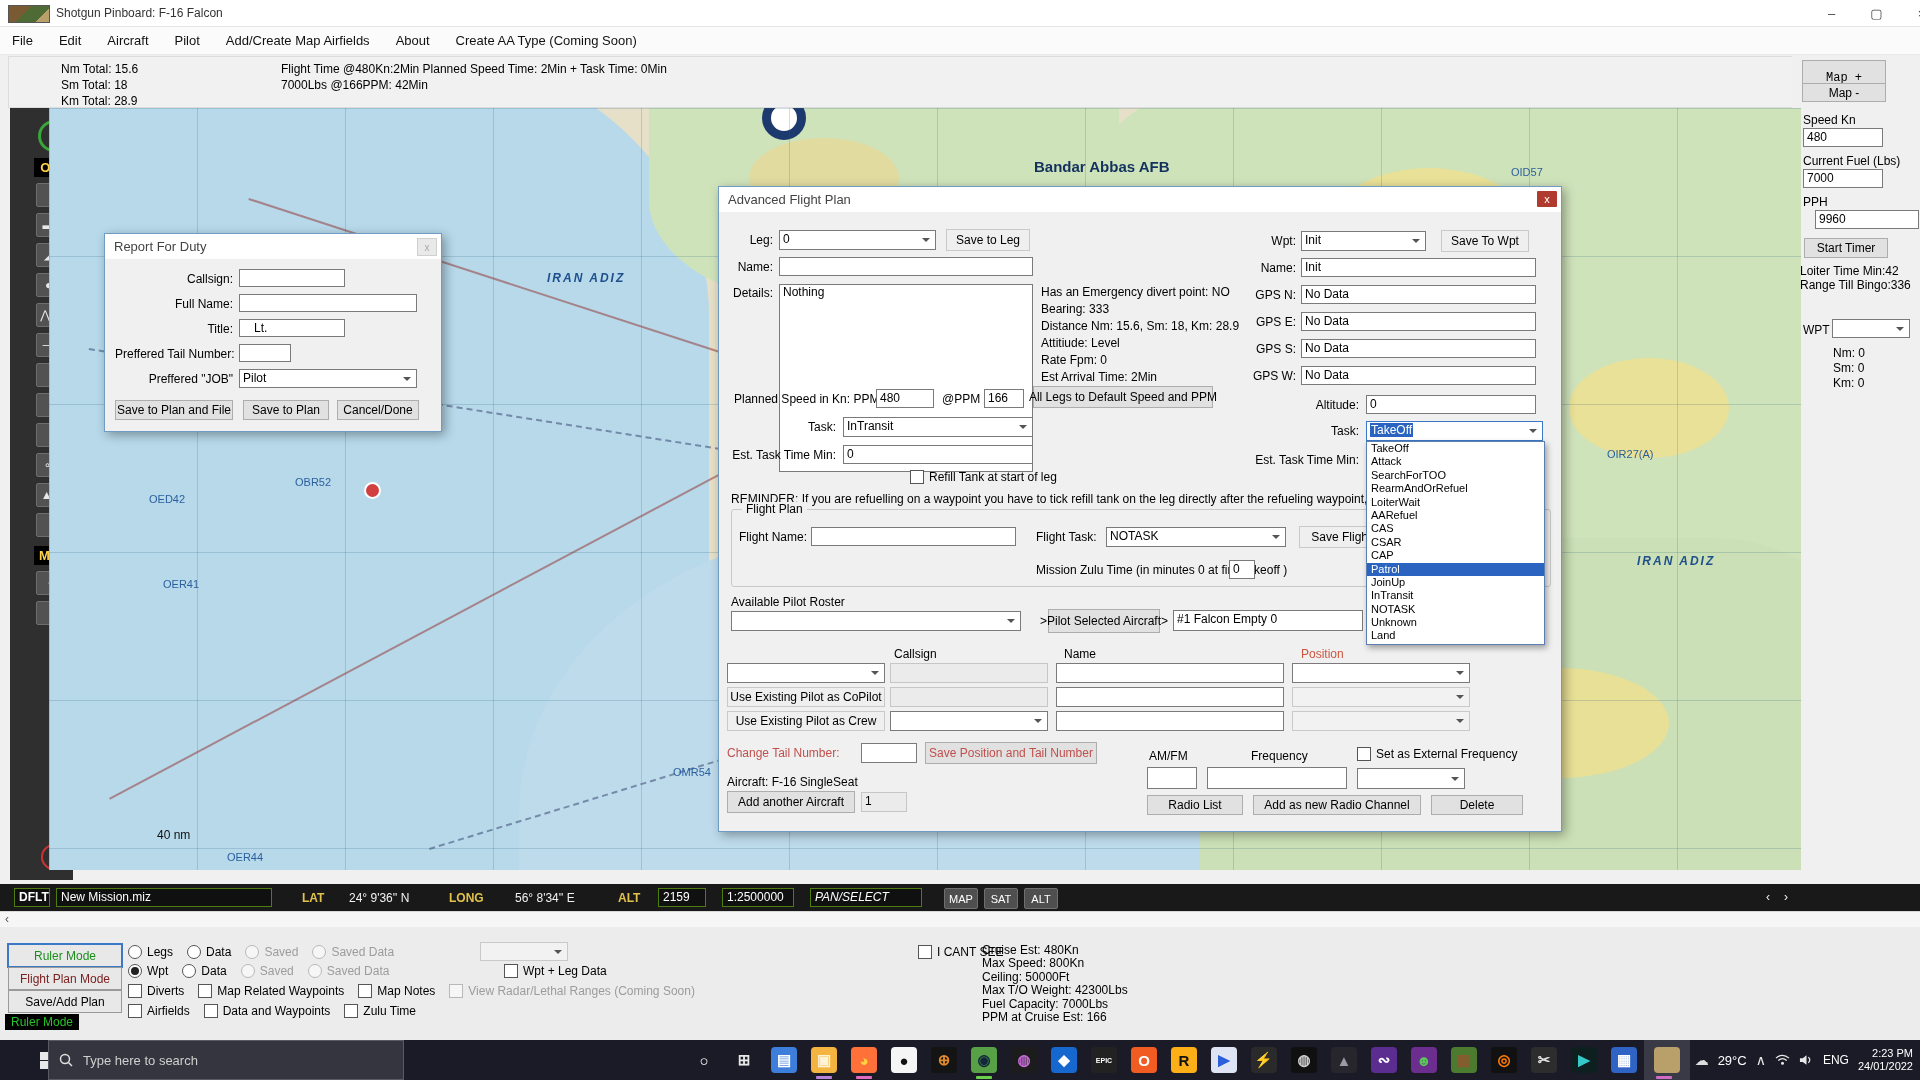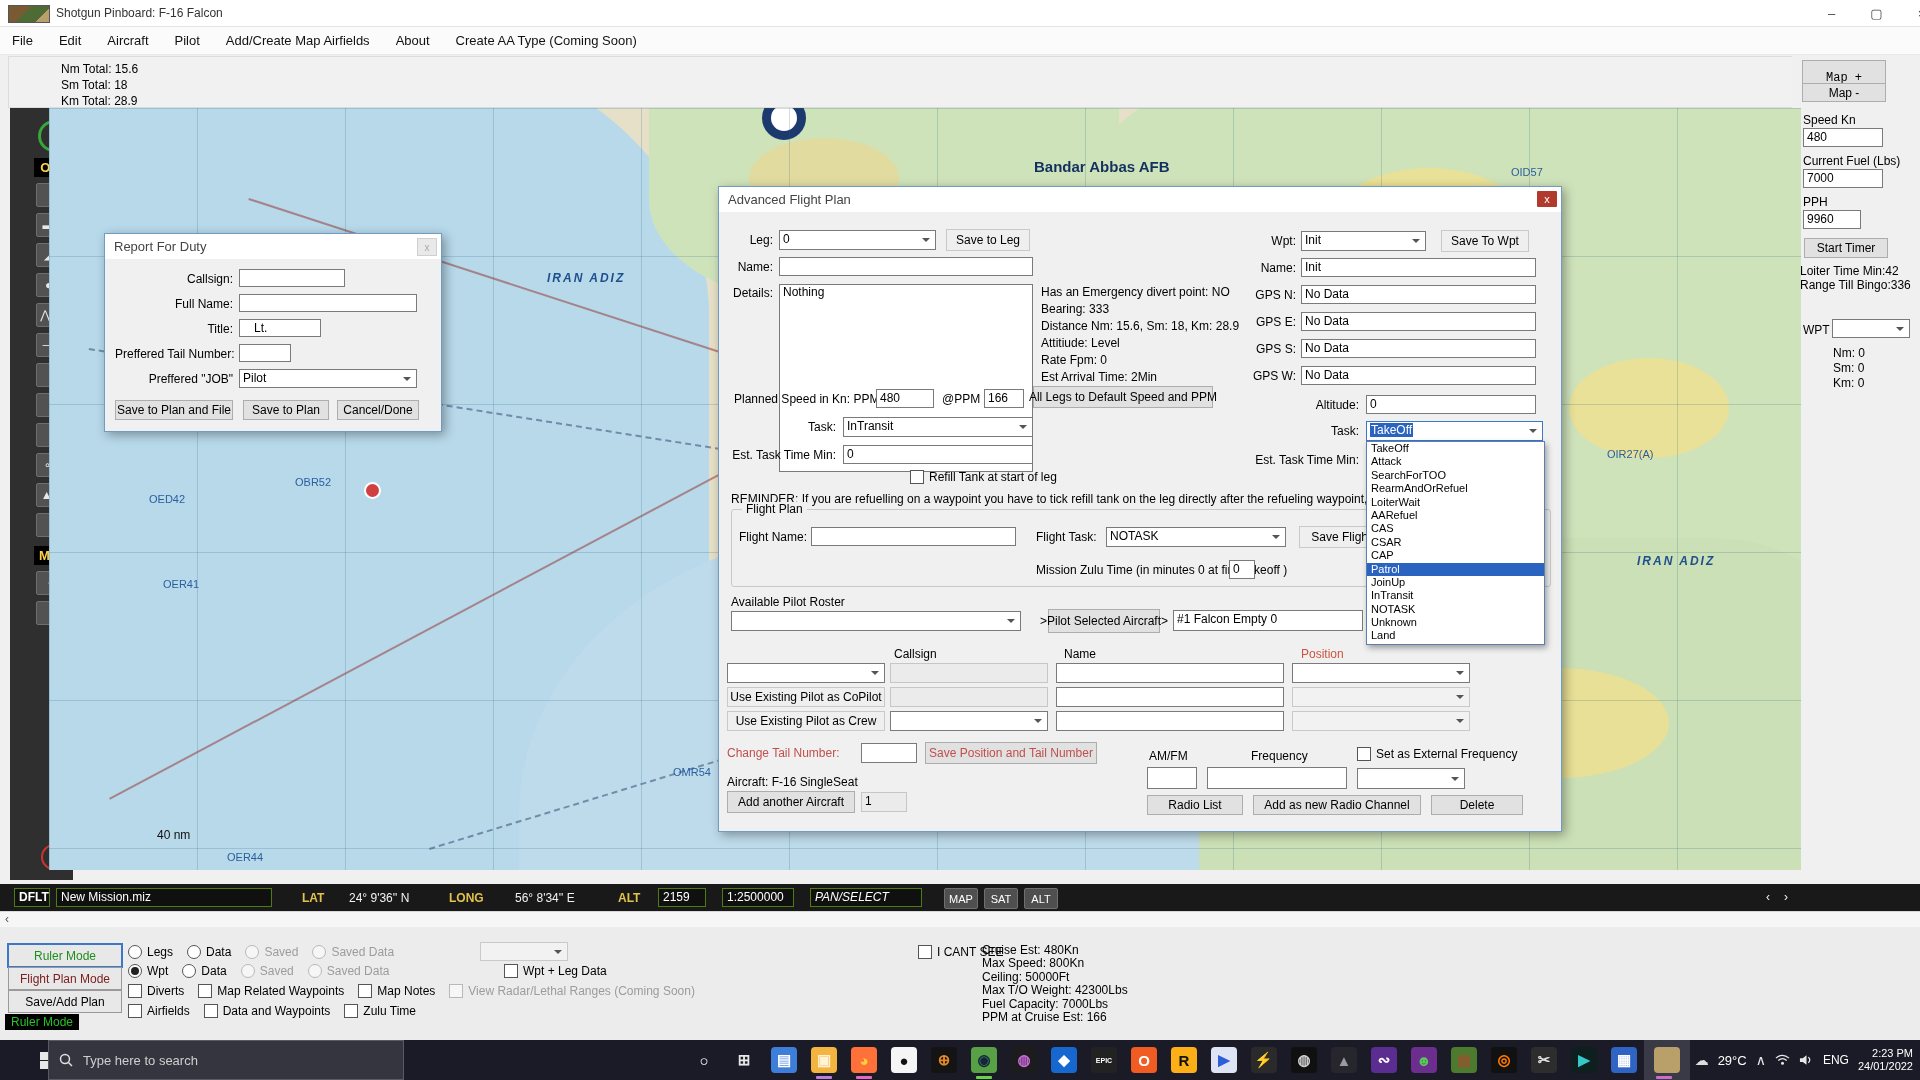--- a/index.html
+++ b/index.html
@@ -138,20 +138,25 @@
       <span class="menu-item">Create AA Type (Coming Soon)</span>
     </div>
 
   <div class="d statsbar">
     <div class="d" style="left:28px;top:4px;">
 
     <div class="statline">Nm Total: 15.6</div>
         <div class="statline">Sm Total: 18</div>
         <div class="statline">Km Total: 28.9</div>
       </div>
+    <div class="d" style="left:248px;top:4px;">
+
+    <div class="statline">Flight Time @480Kn:2Min Planned Speed Time: 2Min + Task Time: 0Min</div>
+        <div class="statline">7000Lbs @166PPM: 42Min</div>
+      </div>
   </div>
 
   <div class="d leftbar">
     <div class="checkcircle">✓</div>
     <div class="barlabel">OBJ</div>
     <div style="display:flex;flex-direction:column;align-items:center;">
 
     <div class="tool">✈</div>
         <div class="tool">▬▬</div>
         <div class="tool">◢▬</div>
@@ -335,40 +340,40 @@
   </div>
 
   <div class="d rightpanel">
     <div class="btn" style="left:10px;top:4px;width:84px;height:35px;font-family:Liberation Mono, monospace;">Map +</div>
     <div class="btn" style="left:10px;top:27px;width:84px;height:19px;">Map -</div>
     <div class="lbl" style="left:11px;top:57px;">Speed Kn</div>
     <div class="tb" style="left:11px;top:72px;width:80px;height:19px;">480</div>
     <div class="lbl" style="left:11px;top:98px;">Current Fuel (Lbs)</div>
     <div class="tb" style="left:11px;top:113px;width:80px;height:19px;">7000</div>
     <div class="lbl" style="left:11px;top:139px;">PPH</div>
-    <div class="tb" style="left:11px;top:154px;width:58px;height:19px;">9960</div>
+    <div class="tb" style="left:23px;top:154px;width:104px;height:19px;">9960</div>
     <div class="btn" style="left:12px;top:182px;width:84px;height:20px;">Start Timer</div>
     <div class="lbl" style="left:8px;top:208px;">Loiter Time Min:42</div>
     <div class="lbl" style="left:8px;top:222px;">Range Till Bingo:336</div>
     <div class="lbl" style="left:11px;top:267px;">WPT</div>
     <div class="combo" style="left:40px;top:263px;width:78px;height:19px;"></div>
     <div class="lbl" style="left:41px;top:290px;">Nm: 0</div>
     <div class="lbl" style="left:41px;top:305px;">Sm: 0</div>
     <div class="lbl" style="left:41px;top:320px;">Km: 0</div>
   </div>
 
   <div class="dialog" style="left:104px;top:233px;width:336px;height:197px;z-index:55;">
     <div class="dlg-title">Report For Duty</div>
     <div class="closegray">x</div>
     <div class="lbl lblr" style="left:10px;top:38px;width:118px;">Callsign:</div>
     <div class="tb" style="left:134px;top:35px;width:106px;height:18px;"></div>
     <div class="lbl lblr" style="left:10px;top:63px;width:118px;">Full Name:</div>
     <div class="tb" style="left:134px;top:60px;width:178px;height:18px;"></div>
     <div class="lbl lblr" style="left:10px;top:88px;width:118px;">Title:</div>
-    <div class="tb" style="left:134px;top:85px;width:82px;height:18px;padding-left:14px;">Lt.</div>
+    <div class="tb" style="left:134px;top:85px;width:106px;height:18px;padding-left:14px;">Lt.</div>
     <div class="lbl lblr" style="left:10px;top:113px;width:118px;">Preffered Tail Number:</div>
     <div class="tb" style="left:134px;top:110px;width:52px;height:18px;"></div>
     <div class="lbl lblr" style="left:10px;top:138px;width:118px;">Preffered "JOB"</div>
     <div class="combo" style="left:134px;top:135px;width:178px;height:19px;">Pilot</div>
     <div class="btn" style="left:10px;top:166px;width:118px;height:20px;">Save to Plan and File</div>
     <div class="btn" style="left:138px;top:166px;width:86px;height:20px;">Save to Plan</div>
     <div class="btn" style="left:232px;top:166px;width:82px;height:20px;">Cancel/Done</div>
   </div>
 
   <div class="dialog" style="left:718px;top:186px;width:842px;height:644px;z-index:60;">

